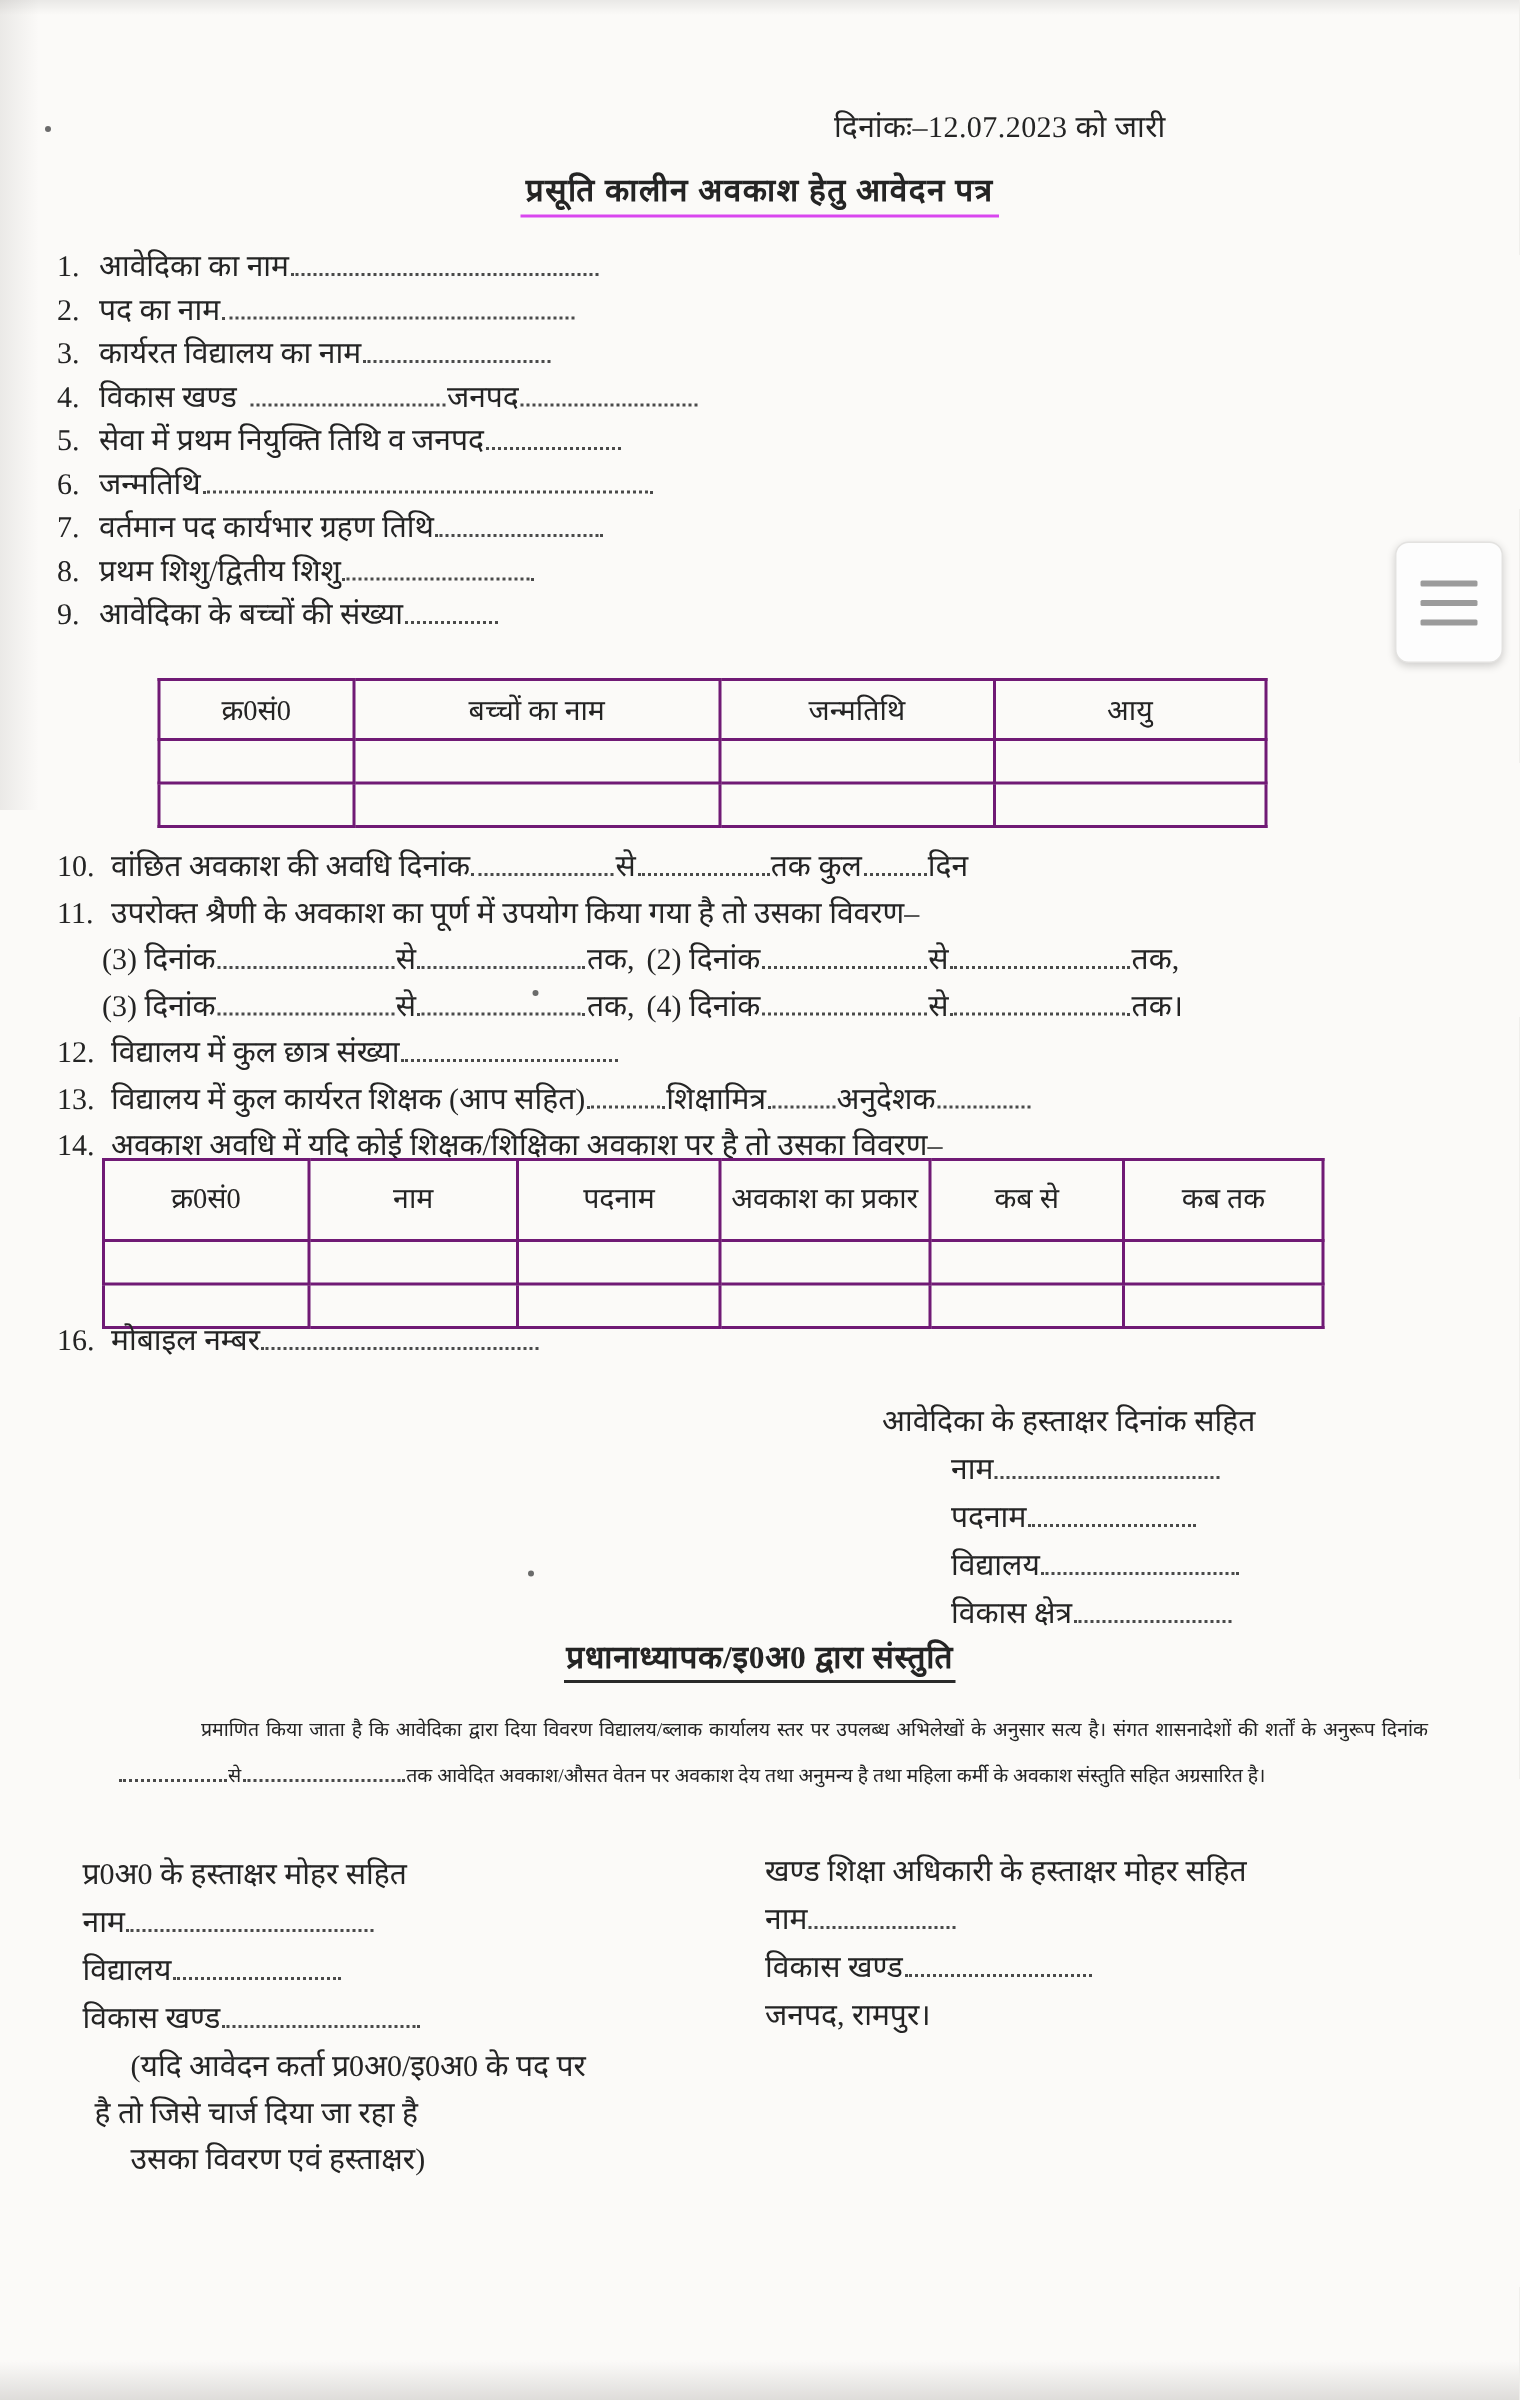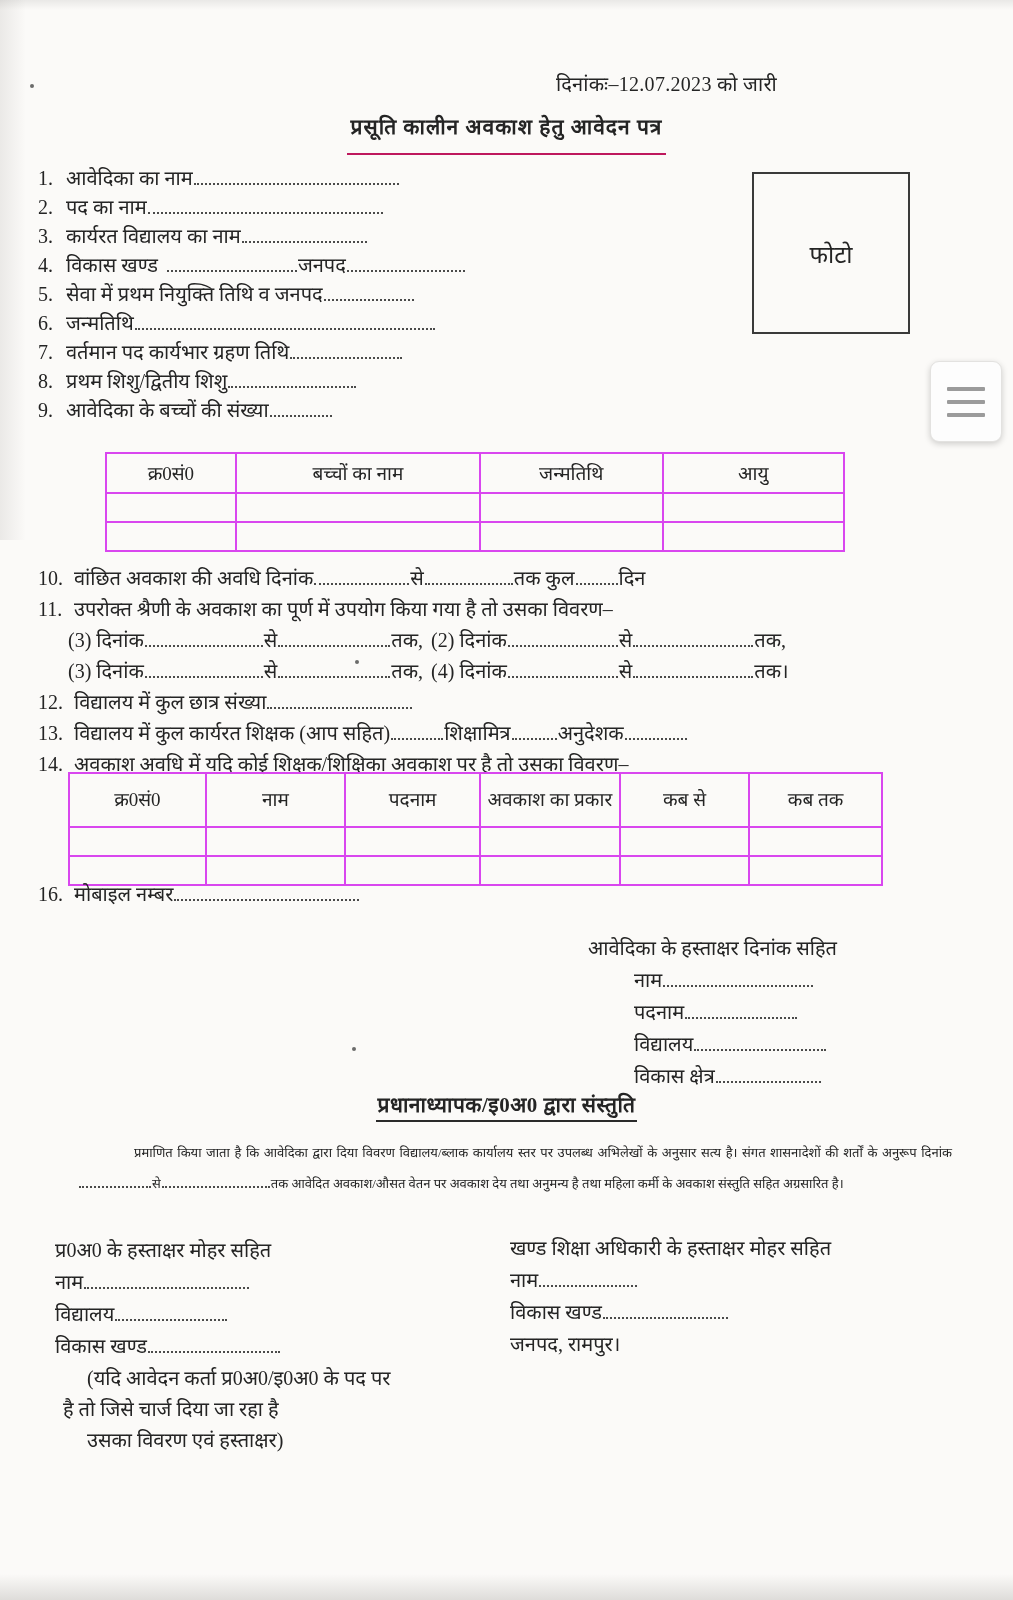--- a/index.html
+++ b/index.html
@@ -17,21 +17,21 @@
   .shade-bottom{position:absolute;left:0;bottom:0;width:100%;height:26px;
     background:linear-gradient(0deg,rgba(70,65,60,.16),rgba(0,0,0,0));}
   .speck{position:absolute;width:4px;height:4px;border-radius:50%;background:#6b6b6b;}
 
   .abs{position:absolute;}
   .dt{display:inline-block;height:5px;border-bottom:2px dotted #4a4a4a;margin:0 1px;}
 
   .date-line{left:556px;top:70px;font-size:20px;letter-spacing:.3px;}
   .title{left:0;top:112px;width:1013px;text-align:center;}
   .title span{display:inline-block;font-size:21px;font-weight:bold;letter-spacing:1px;
-    border-bottom:2px solid #be185d;padding:0 4px 13px 4px;}
+    border-bottom:2px solid #d946ef;padding:0 4px 3px 4px;}
 
   .rows{display:block;}
   .row{display:flex;align-items:baseline;line-height:24px;}
   .rows1 .row{margin-bottom:5px;}
   .rows2 .row{margin-bottom:7px;}
   .no{flex:none;width:28px;}
   .no10{flex:none;width:36px;}
   .gap{display:inline-block;width:8px;}
   .indent{margin-left:30px;}
 
@@ -40,21 +40,21 @@
   .photo span{font-size:24px;}
 
   .widget{left:930px;top:361px;width:70px;height:79px;background:#fdfdfd;
     border:1px solid #e3e2e0;border-radius:9px;
     box-shadow:0 2px 6px rgba(0,0,0,.18);
     display:flex;flex-direction:column;align-items:center;justify-content:center;gap:9px;}
   .widget .bar{width:38px;height:4px;background:#9b9b9b;border-radius:1px;}
 
   .tcap{left:105px;top:424px;width:740px;text-align:center;font-size:21px;}
   table{border-collapse:collapse;background:transparent;}
-  td,th{border:2px solid #d946ef;font-weight:normal;font-size:19px;text-align:center;
+  td,th{border:2px solid #701a75;font-weight:normal;font-size:19px;text-align:center;
     padding:0 4px;vertical-align:middle;}
   .t1{left:105px;top:452px;width:740px;}
   .t1 th{height:38px;}
   .t1 td{height:27px;}
   .t2{left:68px;top:772px;width:815px;}
   .t2 th{height:52px;line-height:24px;}
   .t2 td{height:27px;}
 
   .applicant{left:588px;top:936px;line-height:24px;}
   .applicant .fld{margin-left:46px;margin-top:8px;display:flex;align-items:baseline;}
@@ -81,23 +81,20 @@
   <div class="shade-bottom"></div>
   <div class="speck" style="left:30px;top:84px;"></div>
   <div class="speck" style="left:352px;top:1047px;"></div>
   <div class="speck" style="left:355px;top:660px;"></div>
 
   <div class="abs date-line">दिनांकः–12.07.2023 को जारी</div>
   <div class="abs title">
     <span>प्रसूति कालीन अवकाश हेतु आवेदन पत्र</span>
   </div>
 
-  <div class="abs photo">
-    <span>फोटो</span>
-  </div>
 
   <div class="abs widget">
     <div style="display:contents;">
       <div class="bar"></div>
       <div class="bar"></div>
       <div class="bar"></div>
     </div>
   </div>
 
   <div class="abs rows rows1" style="left:38px;top:166px;width:700px;">

